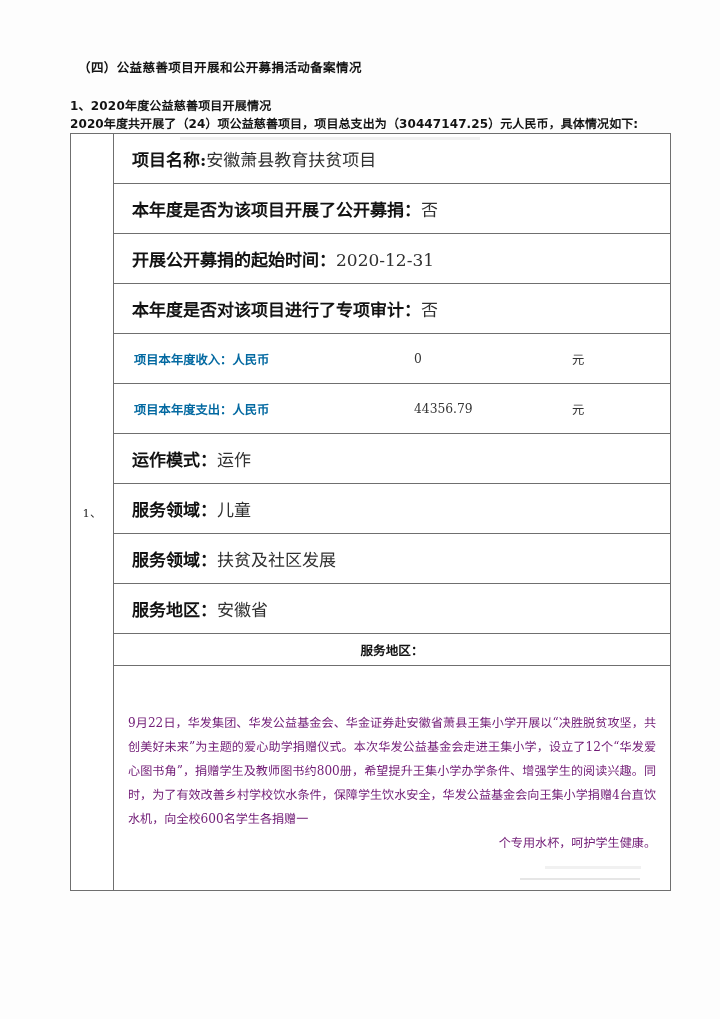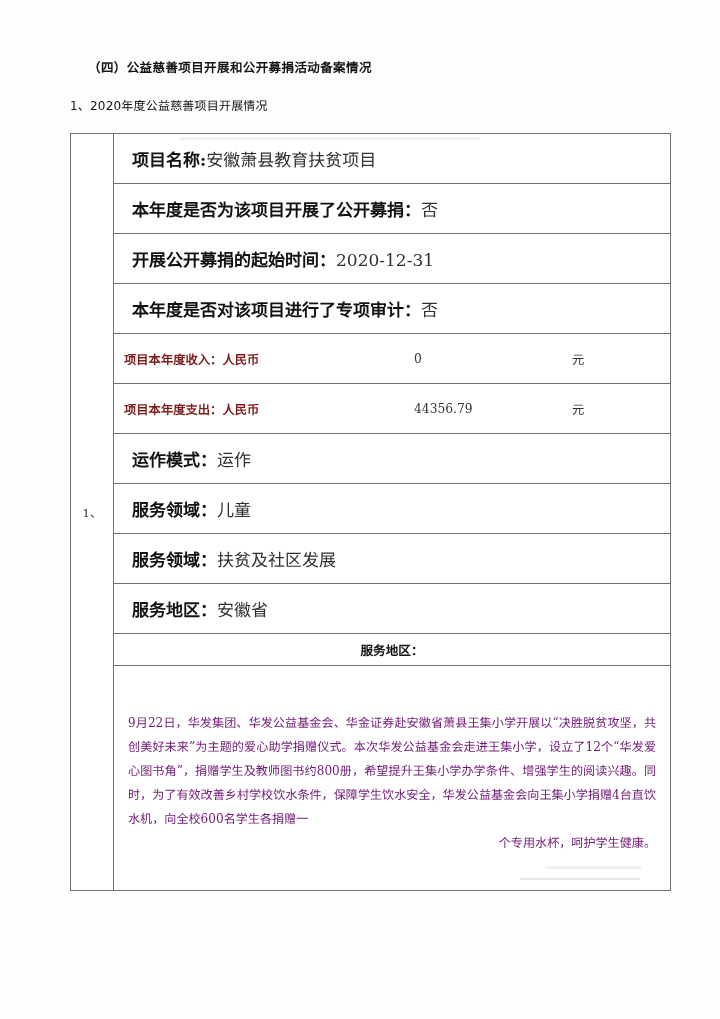--- a/index.html
+++ b/index.html
@@ -21,35 +21,35 @@
     position: absolute;
     left: 0; top: 0;
     width: 720px;
     height: 1019px;
     background: #fdfdfd;
   }
 
   
   .section-heading {
     position: absolute;
-    left: 88px;
+    left: 78px;
     top: 57px;
     font-size: 12.5px;
     font-weight: bold;
     letter-spacing: 0.4px;
     white-space: nowrap;
     color: #131313;
   }
 
   .sub-heading {
     position: absolute;
     left: 70px;
     top: 96px;
     font-size: 12px;
-    font-weight: normal;
+    font-weight: bold;
     letter-spacing: 0.2px;
     white-space: nowrap;
     color: #131313;
   }
 
   .summary-line {
     position: absolute;
     left: 70px;
     top: 114px;
     font-size: 12px;
@@ -104,25 +104,25 @@
 
   
   .money-row {
     height: 49px;
     position: relative;
     font-family: "DejaVu Serif", "Liberation Serif", serif;
     font-size: 12.3px;
   }
   .money-label {
     position: absolute;
-    left: 10px;
+    left: 20px;
     top: 50%;
     transform: translateY(-50%);
     font-weight: bold;
-    color: #7f1d1d;
+    color: #0369a1;
     white-space: nowrap;
   }
   .money-amount {
     position: absolute;
     left: 300px;
     top: 50%;
     transform: translateY(-50%);
     color: #353535;
     font-weight: normal;
     white-space: nowrap;
@@ -179,20 +179,21 @@
 </style>
 </head>
 <body>
 
 <div class="page">
 
   <div class="section-heading">（四）公益慈善项目开展和公开募捐活动备案情况</div>
 
   <div class="sub-heading">1、2020年度公益慈善项目开展情况</div>
 
+  <div class="summary-line">2020年度共开展了（24）项公益慈善项目，项目总支出为（30447147.25）元人民币，具体情况如下:</div>
 
   <table class="doc-table">
     <tbody>
 
       <tr>
         <td class="col-index" rowspan="12">1、</td>
         <td class="col-body field-row">
           <span class="field-label">项目名称:</span><span class="field-value">安徽萧县教育扶贫项目</span>
         </td>
       </tr>

